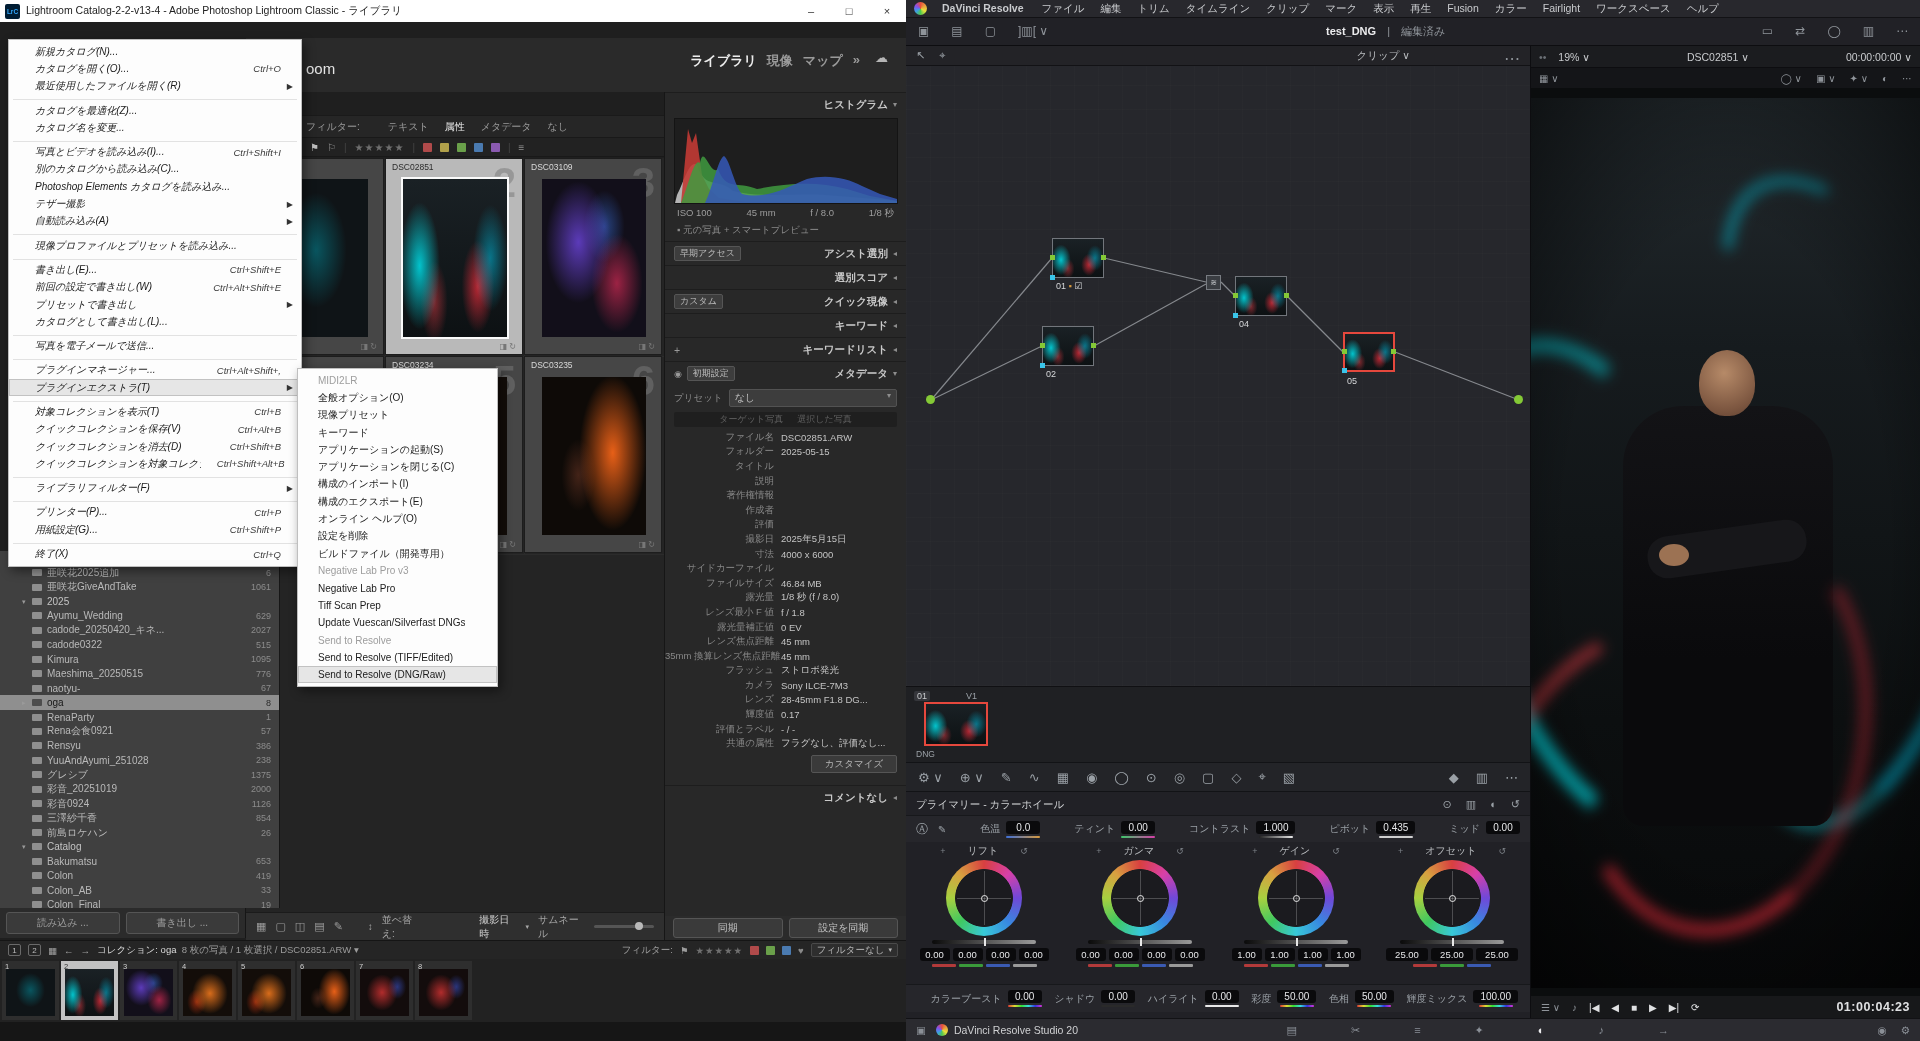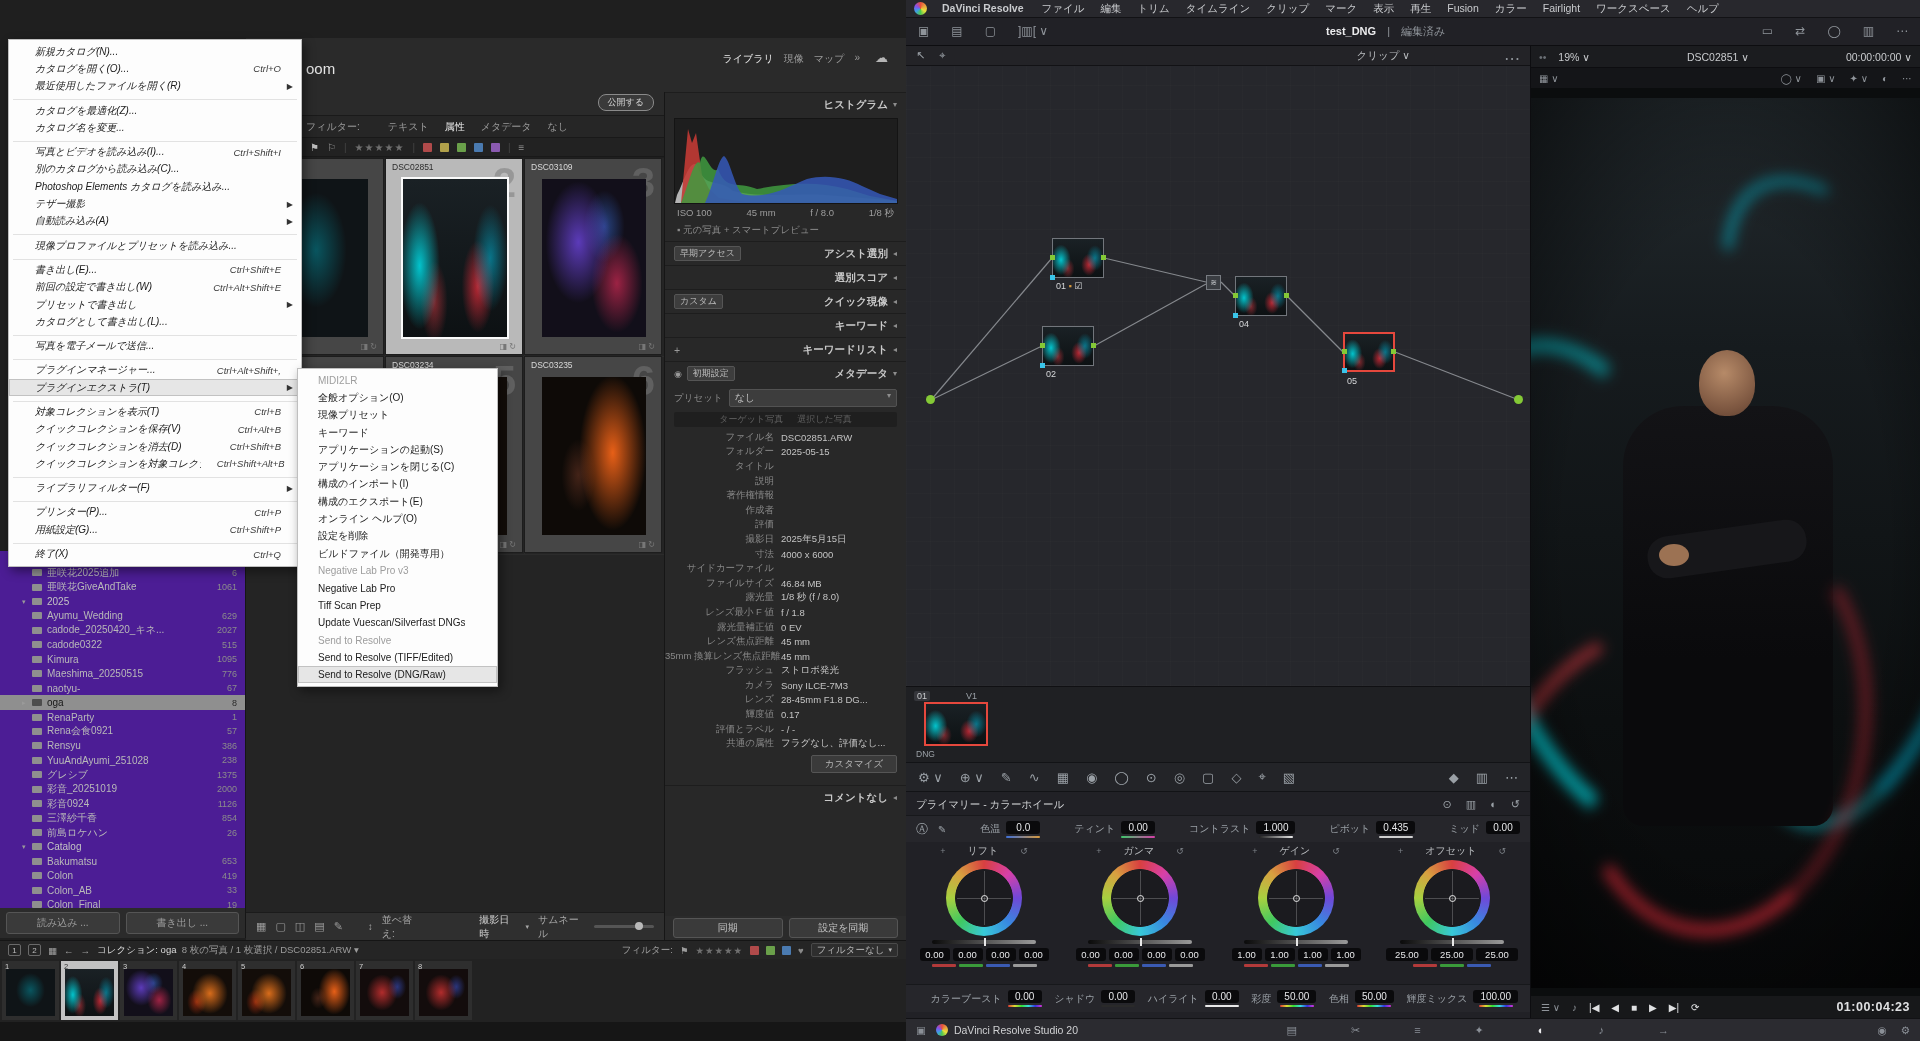--- a/index.html
+++ b/index.html
@@ -62,21 +62,21 @@
   .mi .ar { width:12px; text-align:right; font-size:8px; color:#333; }
   .mi.sep { height:7px; padding:0 4px; }
   .mi.sep::after { content:""; display:block; width:100%; height:1px; background:#e2e2e2; margin-top:3px; }
   .mi.hover { background:#e6e6e6; box-shadow:inset 0 0 0 1px #c2c2c2; }
   .mi.head { color:#9d9d9d; }
 
   
   #lr-band1 { position:absolute; left:246px; top:38px; width:660px; height:54px; background:#2a2a2a; }
   #lr-identity { position:absolute; left:60px; top:22px; color:#e4e4e4; font-size:15px; }
   #lr-modules { position:absolute; right:46px; top:14px; display:flex; gap:10px; align-items:flex-start;
-    font-size:10px; font-weight:normal; color:#9a9a9a; }
+    font-size:13px; font-weight:bold; color:#9a9a9a; }
   #lr-modules .mod.active { color:#ececec; }
   #lr-cloud { position:absolute; right:18px; top:12px; color:#b5b5b5; font-size:13px; }
   #lr-band2 { position:absolute; left:246px; top:92px; width:660px; height:23px; background:#2a2a2a; }
   #publish-btn { position:absolute; right:252px; top:2px; border:1px solid #8a8a8a; border-radius:8px;
     color:#d6d6d6; font-size:9px; padding:1px 9px; background:#3a3a3a; }
   #filter-bar { position:absolute; left:246px; top:115px; width:660px; height:22px; background:#262626;
     display:flex; align-items:center; font-size:10px; color:#9a9a9a; border-top:1px solid #1a1a1a; }
   #filter-bar .fl { margin-left:60px; }
   #filter-bar .tabs { display:flex; gap:16px; margin-left:28px; }
   #filter-bar .tab.active { color:#efefef; }
@@ -93,21 +93,21 @@
   .cell .num { position:absolute; top:0px; right:6px; font-size:42px; font-weight:bold; color:rgba(255,255,255,.14); }
   .cell .fname { position:absolute; top:3px; left:6px; font-size:8.5px; color:#d8d8d8; }
   .cell .pm { position:absolute; left:17px; top:20px; width:104px; height:158px; }
   .cell.sel { background:#b9b9b9; }
   .cell.sel .fname { color:#2c2c2c; }
   .cell.sel .num { color:rgba(0,0,0,.18); }
   .cell.sel .pm { box-shadow:0 0 0 2px #fafafa; }
   .cell .badges { position:absolute; bottom:3px; right:6px; font-size:8px; color:#777; }
 
   
-  #folders { position:absolute; left:0; top:551px; width:246px; height:357px; background:#4c1d95;
+  #folders { position:absolute; left:0; top:551px; width:280px; height:357px; background:#404040;
     overflow:hidden; border-right:1px solid #161616; }
   .frow { display:flex; align-items:center; height:14.45px; font-size:10px; color:#b9b9b9;
     padding-left:34px; padding-right:8px; white-space:nowrap; }
   .frow .pre { width:10px; margin-left:-12px; font-size:7px; color:#9a9a9a; }
   .frow .fico { width:10px; height:7px; background:#8f8f8f; border-radius:1px; margin-right:5px; flex:0 0 auto; }
   .frow .fname { overflow:hidden; text-overflow:ellipsis; }
   .frow .fcount { margin-left:auto; color:#8c8c8c; font-size:9px; }
   .frow.parent { color:#c4c4c4; }
   .frow.sel { background:#8f8f8f; color:#161616; }
   .frow.sel .fcount { color:#2a2a2a; }
@@ -295,38 +295,44 @@
   #dr-statusbar .pages { display:flex; gap:54px; margin:0 auto; color:#8a8f96; font-size:11px; }
   #dr-statusbar .pages .active { color:#ececee; }
 </style>
 </head>
 <body>
 
 <div id="stage">
 
   <section id="lr">
 
+    <div id="lr-titlebar">
+      <span class="lrc-logo">LrC</span>
+      <span>Lightroom Catalog-2-2-v13-4 - Adobe Photoshop Lightroom Classic - ライブラリ</span>
+      <span class="win-btns">
+        <span>–</span>
+        <span>□</span>
+        <span>×</span>
+      </span>
+    </div>
 
 
     <div id="lr-band1">
       <span id="lr-identity">oom</span>
       <span id="lr-modules">
 
           <span class="mod active">ライブラリ</span>
 
           <span class="mod">現像</span>
 
           <span class="mod">マップ</span>
 
           <span class="mod">»</span>
         </span>
       <span id="lr-cloud">☁</span>
-    </div>
-    <div id="lr-band2">
-      <span id="publish-btn">公開する</span>
     </div>
 
     <div id="filter-bar">
       <span class="fl">フィルター:</span>
       <span class="tabs">
 
           <span class="tab">テキスト</span>
 
           <span class="tab active">属性</span>
 

